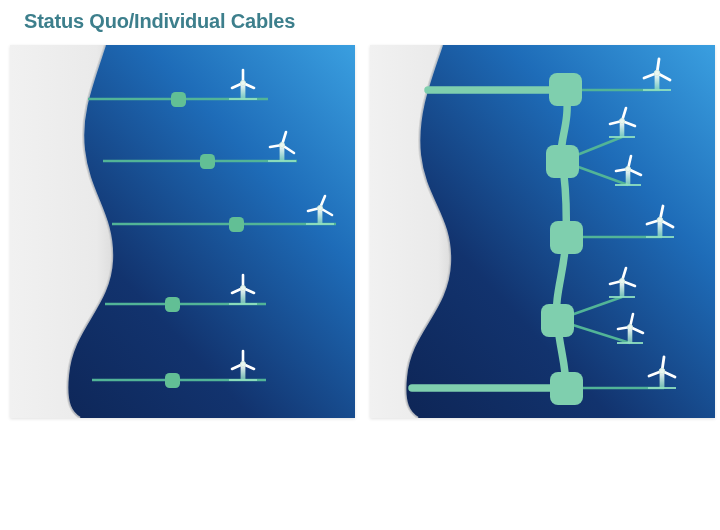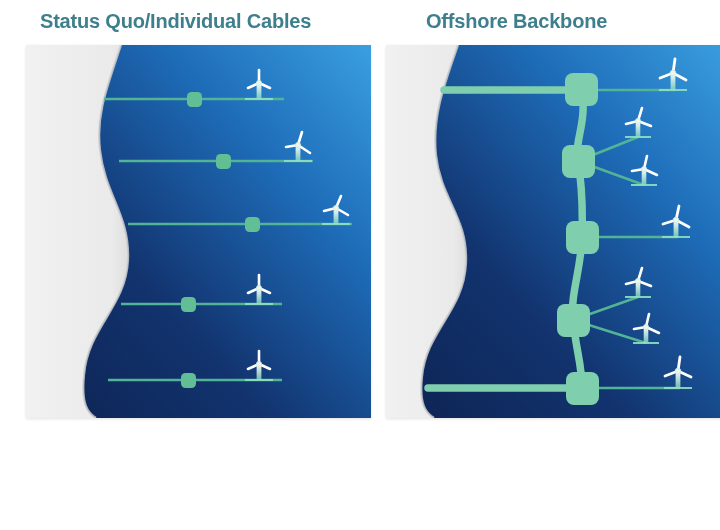--- a/index.html
+++ b/index.html
@@ -3,21 +3,21 @@
 <meta charset="utf-8">
 <style>
   html,body{margin:0;padding:0;}
   body{
     width:720px;height:530px;
     background:#ffffff;
     font-family:"Liberation Sans", sans-serif;
     overflow:hidden;
     position:relative;
   }
-  .stage{position:absolute;left:16px;top:0;width:604px;height:530px;}
+  .stage{position:absolute;left:0;top:0;width:604px;height:530px;}
 
   
   .title{
     position:absolute;
     font-size:20px;
     font-weight:bold;
     color:#3d7f8c;
     letter-spacing:-0.2px;
     white-space:nowrap;
   }
@@ -44,21 +44,20 @@
     position:absolute;
     left:0;top:425px;width:720px;height:105px;
   }
 </style>
 </head>
 <body>
 
 <div class="stage">
 
   <div class="title" id="title-left">Status Quo/Individual Cables</div>
-  <div class="title" id="title-right">Offshore Backbone</div>
 
   <div class="panel" id="panel-left">
     <svg width="345" height="373" viewBox="0 0 345 373" xmlns="http://www.w3.org/2000/svg">
       <defs>
         <linearGradient id="ocean1" x1="0" y1="1" x2="1" y2="0">
           <stop offset="0%" stop-color="#0d2352"></stop>
           <stop offset="35%" stop-color="#12336e"></stop>
           <stop offset="70%" stop-color="#1e6cb8"></stop>
           <stop offset="100%" stop-color="#3a9fe0"></stop>
         </linearGradient>

